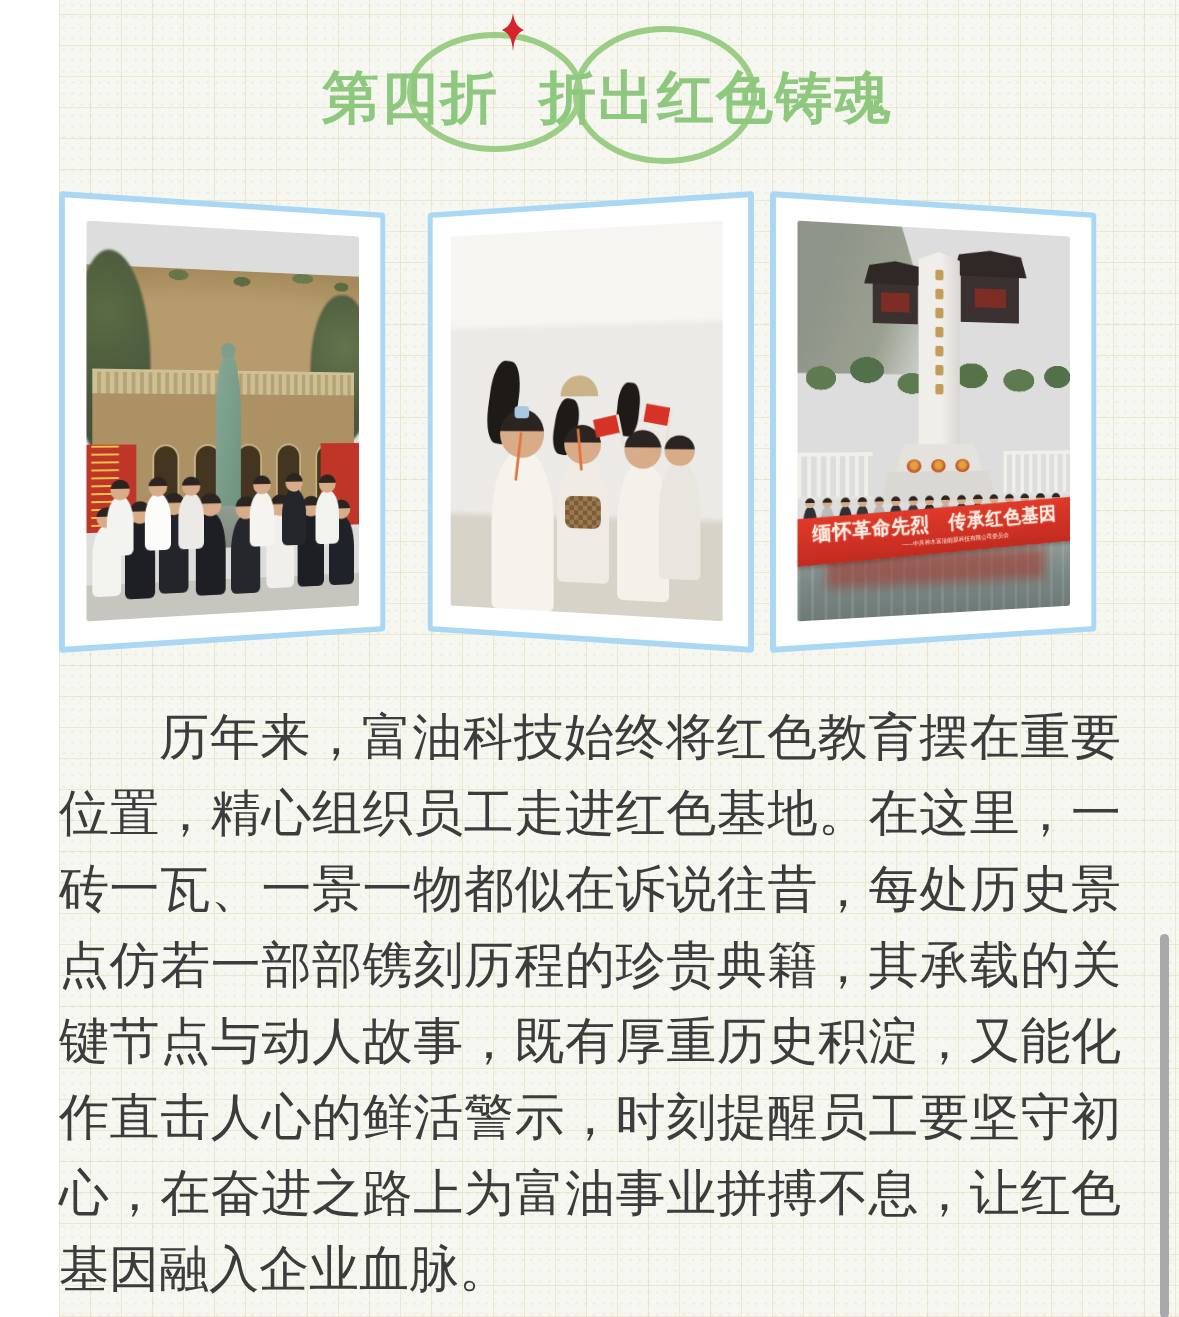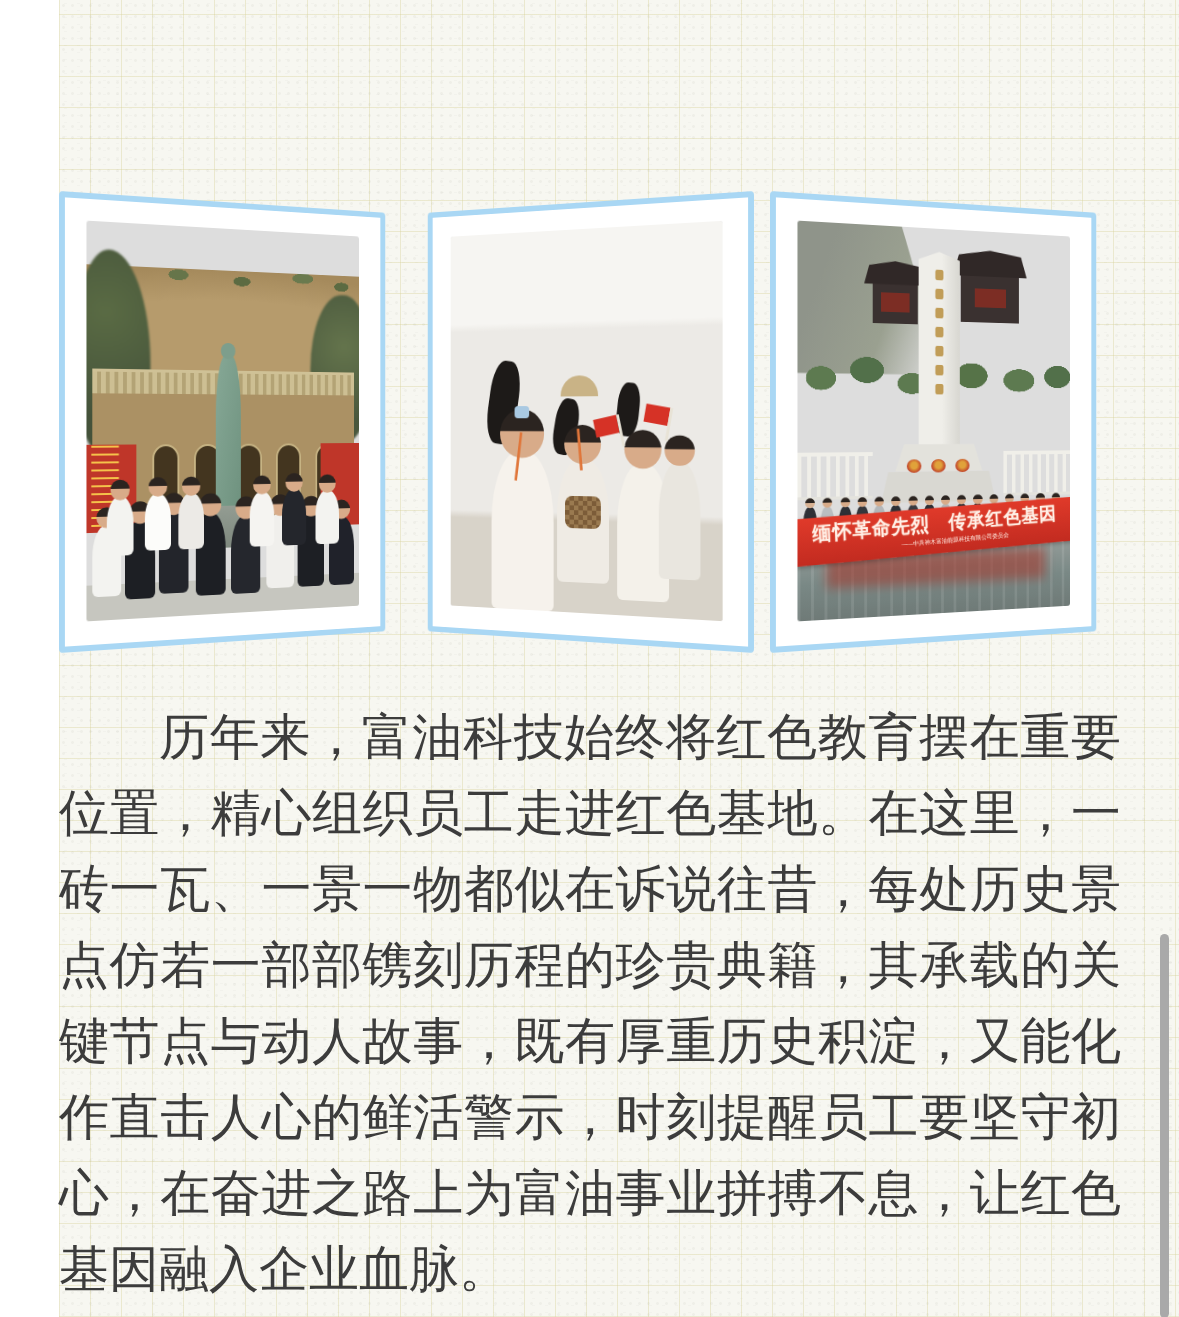--- a/index.html
+++ b/index.html
@@ -133,20 +133,30 @@
   
   .sbthumb{position:absolute;left:1160px;top:934px;width:9px;height:384px;
      border-radius:5px;background:#a9a9a9;}
 </style>
 </head>
 <body>
 
 <div class="page">
   <div class="paper">
 
+    <div class="hdr">
+      <svg class="doodle" width="440" height="150" viewBox="330 14 440 150">
+        <ellipse cx="436" cy="92" rx="85" ry="57" fill="none" stroke="#9ccd86" stroke-width="6"></ellipse>
+        <ellipse cx="606" cy="95" rx="89" ry="66" fill="none" stroke="#9ccd86" stroke-width="6"></ellipse>
+      </svg>
+      <svg class="sparkle" viewBox="0 0 34 38">
+        <path d="M17 0 C18.5 10 21 13.5 28 17 C21 20.5 18.5 24 17 38 C15.5 24 13 20.5 6 17 C13 13.5 15.5 10 17 0 Z" fill="#d8222e"></path>
+      </svg>
+      <div class="title"><span class="t1">第四折</span><span class="t2">折出红色铸魂</span></div>
+    </div>
 
     <div class="gallery">
 
       <div class="panel p1">
         <div class="photo ph1">
           <div class="abs cliff"></div>
           <div class="abs shrubs"></div>
           <div class="abs treeL"></div>
           <div class="abs treeR"></div>
           <div class="abs balustrade"></div>

